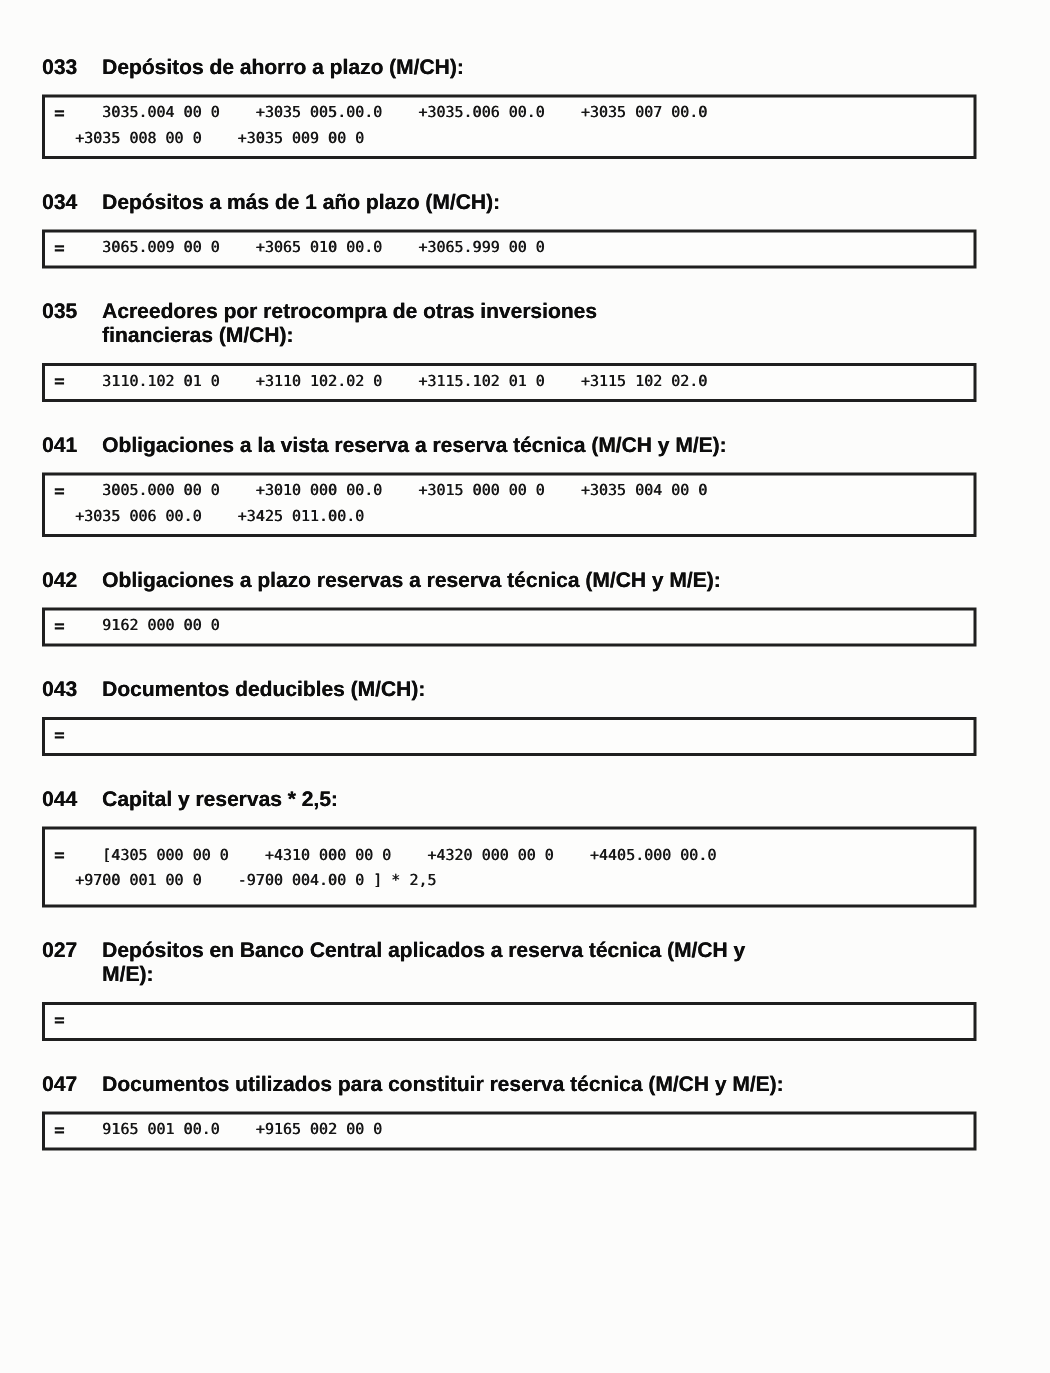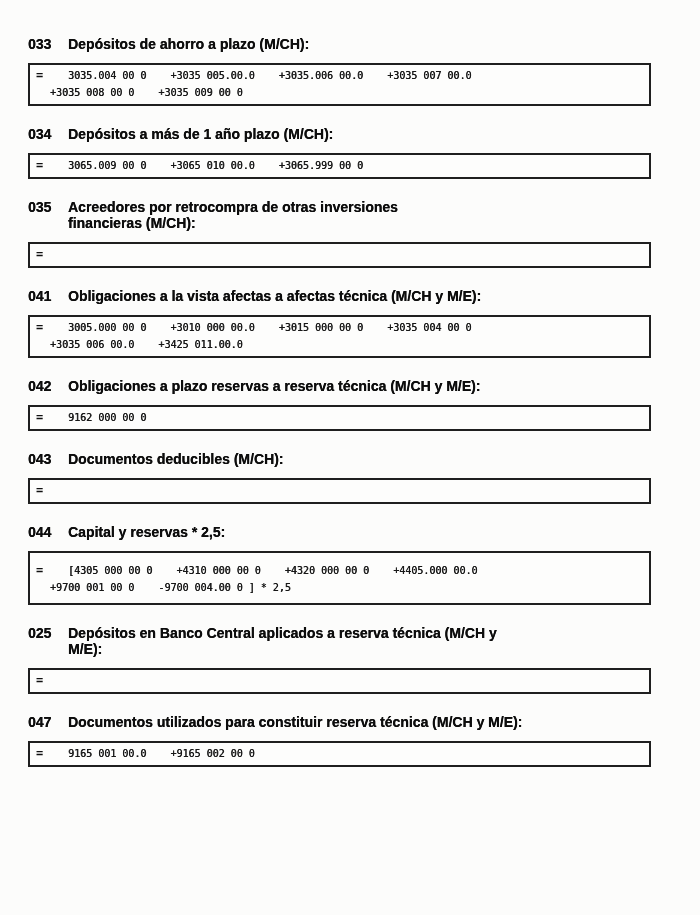--- a/index.html
+++ b/index.html
@@ -85,27 +85,28 @@
   </div>
 
   <div class="section">
     <div class="heading">
       <span class="num">035</span>
       <span class="title">Acreedores por retrocompra de otras inversiones
 financieras (M/CH):</span>
     </div>
     <div class="codebox">
       <span class="eq">=</span>
+      <pre class="code">   3110.102 01 0    +3110 102.02 0    +3115.102 01 0    +3115 102 02.0</pre>
     </div>
   </div>
 
   <div class="section">
     <div class="heading">
       <span class="num">041</span>
-      <span class="title">Obligaciones a la vista afectas a afectas técnica (M/CH y M/E):</span>
+      <span class="title">Obligaciones a la vista reserva a reserva técnica (M/CH y M/E):</span>
     </div>
     <div class="codebox">
       <span class="eq">=</span>
       <pre class="code">   3005.000 00 0    +3010 000 00.0    +3015 000 00 0    +3035 004 00 0
 +3035 006 00.0    +3425 011.00.0</pre>
     </div>
   </div>
 
   <div class="section">
     <div class="heading">
@@ -135,21 +136,21 @@
     </div>
     <div class="codebox tall">
       <span class="eq">=</span>
       <pre class="code">   [4305 000 00 0    +4310 000 00 0    +4320 000 00 0    +4405.000 00.0
 +9700 001 00 0    -9700 004.00 0 ] * 2,5</pre>
     </div>
   </div>
 
   <div class="section">
     <div class="heading">
-      <span class="num">025</span>
+      <span class="num">027</span>
       <span class="title">Depósitos en Banco Central aplicados a reserva técnica (M/CH y
 M/E):</span>
     </div>
     <div class="codebox">
       <span class="eq">=</span>
     </div>
   </div>
 
   <div class="section">
     <div class="heading">

